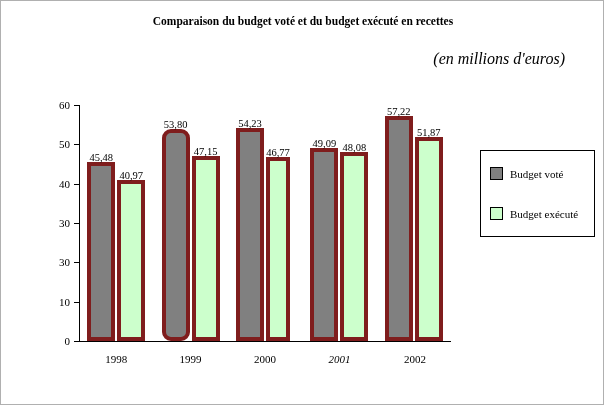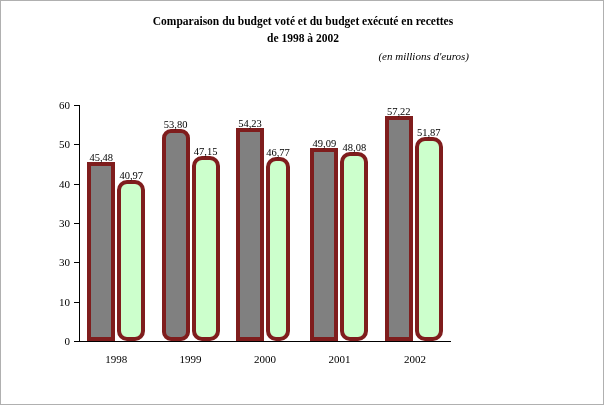--- a/index.html
+++ b/index.html
@@ -28,24 +28,24 @@
     width: 604px;
     text-align: center;
     font-size: 11.5px;
     font-weight: bold;
     line-height: 17px;
   }
   .subtitle-unit {
     position: absolute;
     left: 0;
     top: 49px;
-    width: 468px;
+    width: 564px;
     text-align: right;
     font-style: italic;
-    font-size: 11px;
+    font-size: 16px;
   }
   .source {
     position: absolute;
     left: 34px;
     top: 375px;
     font-style: italic;
     font-size: 11.5px;
   }
 
   
@@ -99,21 +99,20 @@
     position: absolute;
     bottom: 0;
     box-sizing: border-box;
     border: 4px solid #7f1d1d;
   }
   .bar.voted {
     background: #808080;
   }
   .bar.executed {
     background: #ccffcc;
-    border-radius: 10px;
   }
   .bar-label {
     position: absolute;
     bottom: 100%;
     left: 50%;
     transform: translateX(-50%);
     margin-bottom: 3px;
     font-size: 10.5px;
     white-space: nowrap;
   }
@@ -158,21 +157,20 @@
     white-space: nowrap;
   }
 </style>
 </head>
 <body>
 
 <div class="page">
 
   <div class="title">
     <div>Comparaison du budget voté et du budget exécuté en recettes</div>
-    <div>de 1998 à 2002</div>
   </div>
 
   <div class="subtitle-unit">(en millions d'euros)</div>
 
   <div class="plot">
     <div class="axis-line-y"></div>
     <div class="axis-line-x"></div>
     <div id="yticks">
         <div class="ytick-wrap" style="top: 236px;">
           <div class="tick"></div>
@@ -232,20 +230,30 @@
           <span class="bar-label">57,22</span>
         </div>
         <div class="bar executed" style="left: 335.8px; width: 28px; height: 204.022px;">
           <span class="bar-label">51,87</span>
         </div>
       </div>
     <div id="catlabels">
         <div class="cat-label" style="left: 37.2px;">1998</div>
         <div class="cat-label" style="left: 111.6px;">1999</div>
         <div class="cat-label" style="left: 186px;">2000</div>
-        <div class="cat-label" style="left: 260.4px;">2001</div>
+        <div class="cat-label" style="left: 260.4px; font-style: italic;">2001</div>
         <div class="cat-label" style="left: 336px;">2002</div>
       </div>
   </div>
 
+  <div class="legend">
+    <div class="legend-row r0">
+      <span class="legend-swatch voted"></span>
+      <span class="legend-text">Budget voté</span>
+    </div>
+    <div class="legend-row r1">
+      <span class="legend-swatch executed"></span>
+      <span class="legend-text">Budget exécuté</span>
+    </div>
+  </div>
 
 
 </div>
 
 </body></html>

